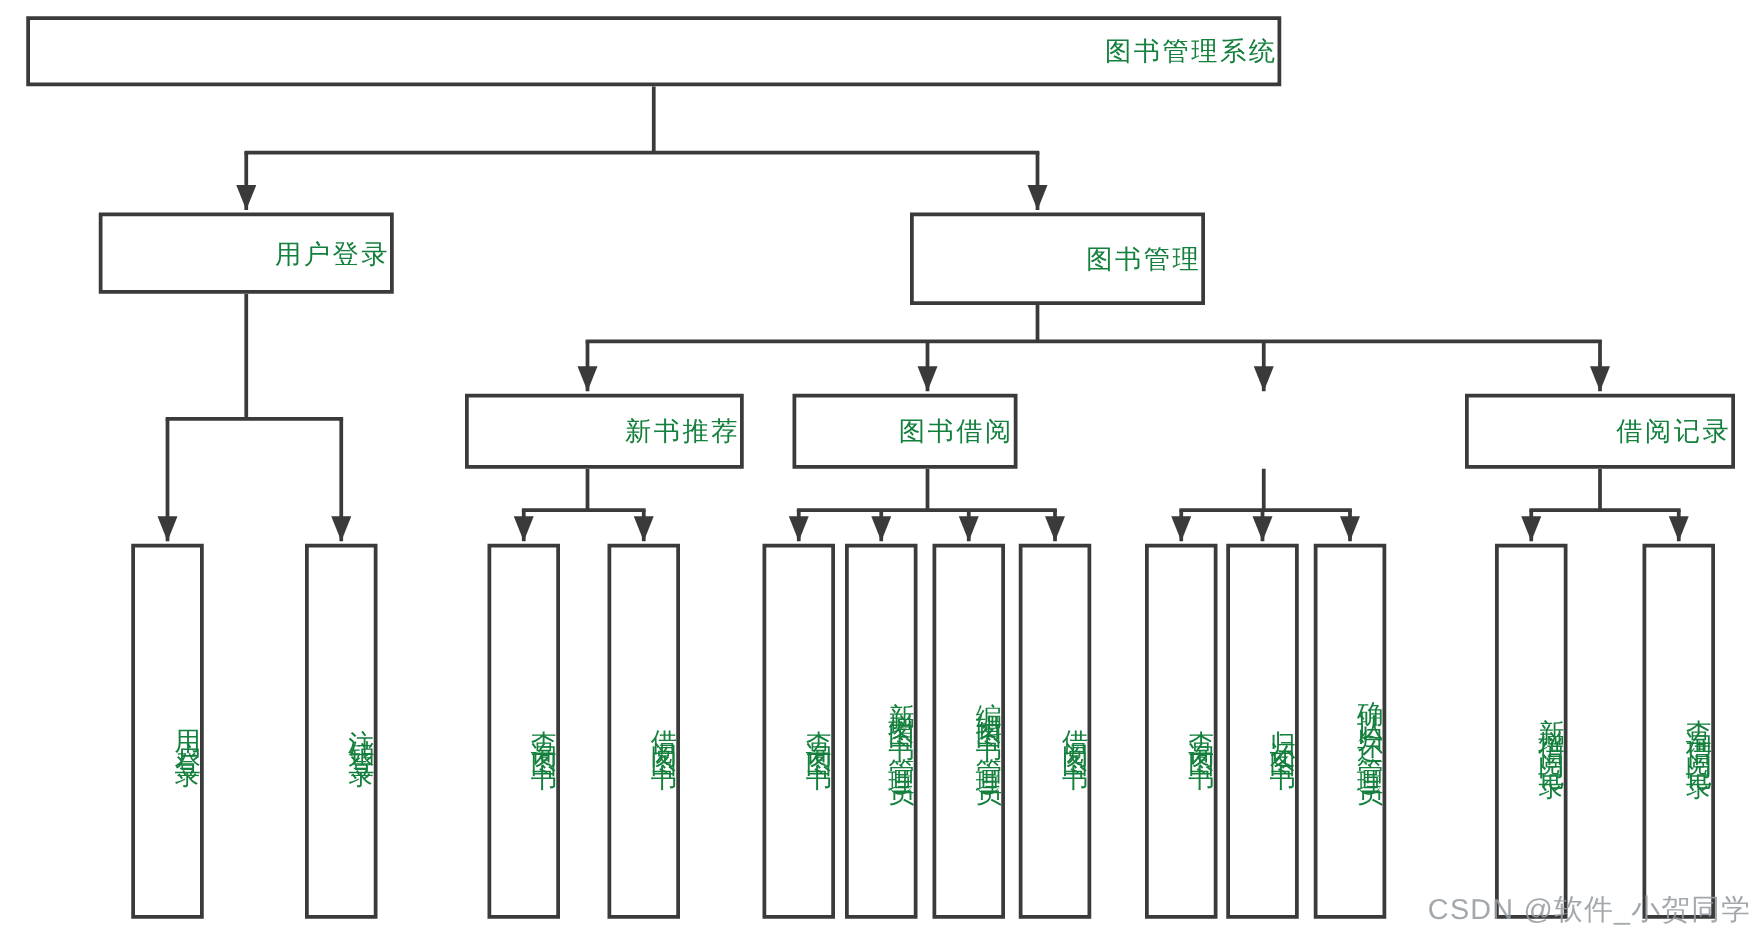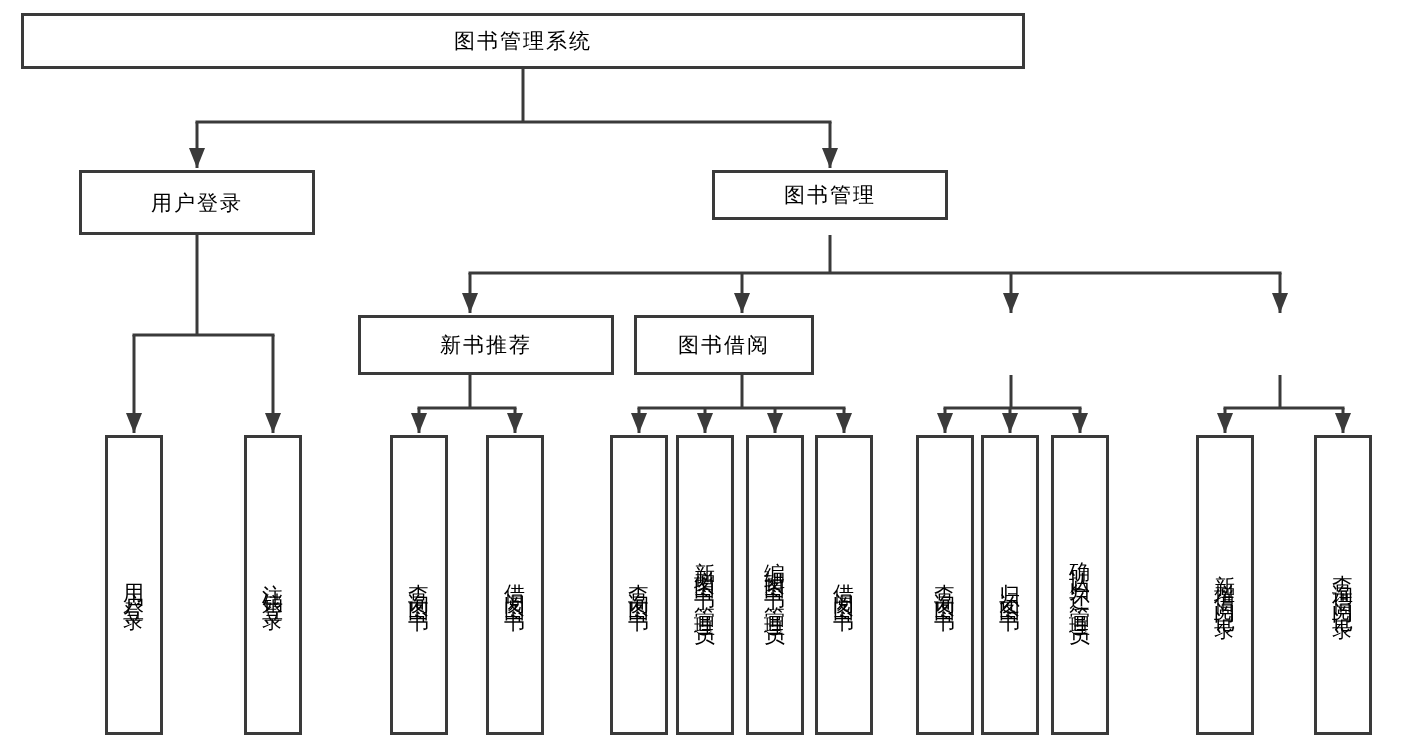--- a/index.html
+++ b/index.html
@@ -12,22 +12,22 @@
     overflow: hidden;
   }
   .wires { position: absolute; left: 0; top: 0; }
   .node {
     position: absolute;
     box-sizing: border-box;
     border: 3px solid #3a3a3a;
     background: #ffffff;
     display: flex;
     align-items: center;
-    justify-content: center;
-    color: #000000;
+    justify-content: flex-end;
+    color: #15803d;
   }
   .hbox span {
     font-size: 21px;
     letter-spacing: 2px;
     white-space: nowrap;
   }
   .vbox span {
     writing-mode: vertical-rl;
     text-orientation: mixed;
     font-size: 21px;
@@ -107,29 +107,32 @@
     </g>
   </svg>
 
   <div class="node hbox" style="left:21px;top:13px;width:1004px;height:56px">
     <span>图书管理系统</span>
   </div>
 
   <div class="node hbox" style="left:79px;top:170px;width:236px;height:65px">
     <span>用户登录</span>
   </div>
-  <div class="node hbox" style="left:712px;top:170px;width:236px;height:50px">
+  <div class="node hbox" style="left:728px;top:170px;width:236px;height:74px">
     <span>图书管理</span>
   </div>
 
-  <div class="node hbox" style="left:358px;top:315px;width:256px;height:60px">
+  <div class="node hbox" style="left:372px;top:315px;width:223px;height:60px">
     <span>新书推荐</span>
   </div>
   <div class="node hbox" style="left:634px;top:315px;width:180px;height:60px">
     <span>图书借阅</span>
+  </div>
+  <div class="node hbox" style="left:1172px;top:315px;width:216px;height:60px">
+    <span>借阅记录</span>
   </div>
 
   <div class="node vbox" style="left:105px;top:435px;width:58px;height:300px">
     <span>用户登录</span>
   </div>
   <div class="node vbox" style="left:244px;top:435px;width:58px;height:300px">
     <span>注销登录</span>
   </div>
 
   <div class="node vbox" style="left:390px;top:435px;width:58px;height:300px">
@@ -162,14 +165,15 @@
     <span>确认归还（管理员）</span>
   </div>
 
   <div class="node vbox" style="left:1196px;top:435px;width:58px;height:300px">
     <span>新增借阅记录</span>
   </div>
   <div class="node vbox" style="left:1314px;top:435px;width:58px;height:300px">
     <span>查询借阅记录</span>
   </div>
 
+  <div class="watermark">CSDN @软件_小贺同学</div>
 
 </div>
 
 </body></html>

